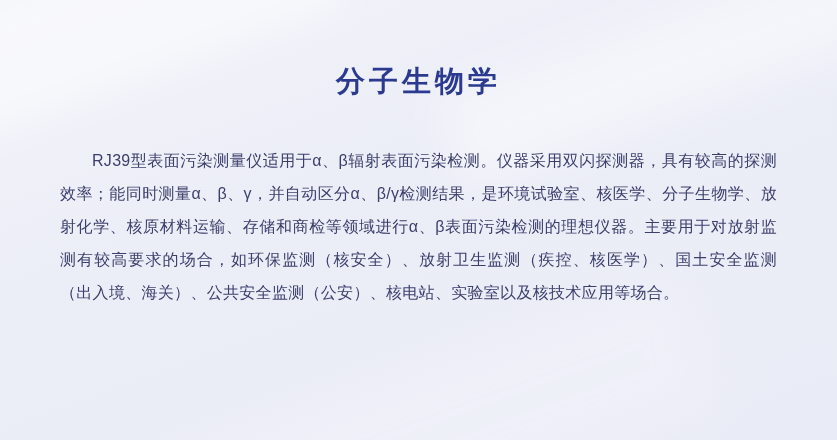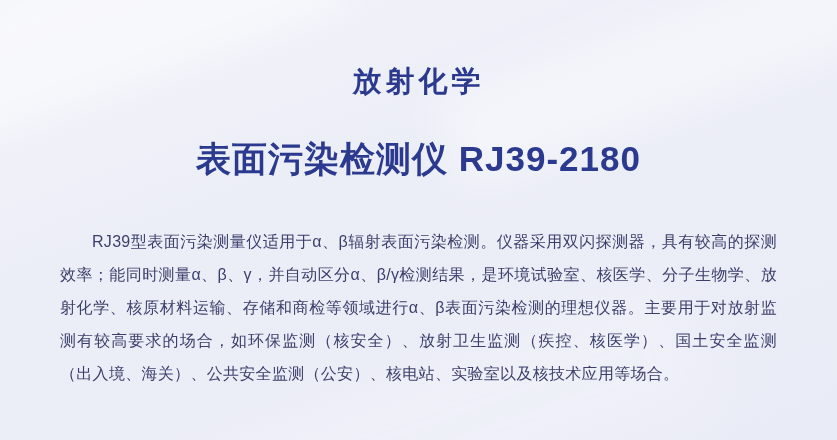--- a/index.html
+++ b/index.html
@@ -70,19 +70,18 @@
 </style>
 </head>
 <body>
 
 <div class="page">
   <div class="bg-streak s1"></div>
   <div class="bg-streak s2"></div>
   <div class="bg-streak s3"></div>
 
   <div class="content">
-    <h2 class="kicker">放射化学</h2>
+    <h2 class="kicker">分子生物学</h2>
 
-    <h1 class="title">表面污染检测仪  RJ39-2180</h1>
 
     <p class="body-text">RJ39型表面污染测量仪适用于α、β辐射表面污染检测。仪器采用双闪探测器，具有较高的探测效率；能同时测量α、β、γ，并自动区分α、β/γ检测结果，是环境试验室、核医学、分子生物学、放射化学、核原材料运输、存储和商检等领域进行α、β表面污染检测的理想仪器。主要用于对放射监测有较高要求的场合，如环保监测（核安全）、放射卫生监测（疾控、核医学）、国土安全监测（出入境、海关）、公共安全监测（公安）、核电站、实验室以及核技术应用等场合。</p>
   </div>
 </div>
 
 </body></html>

